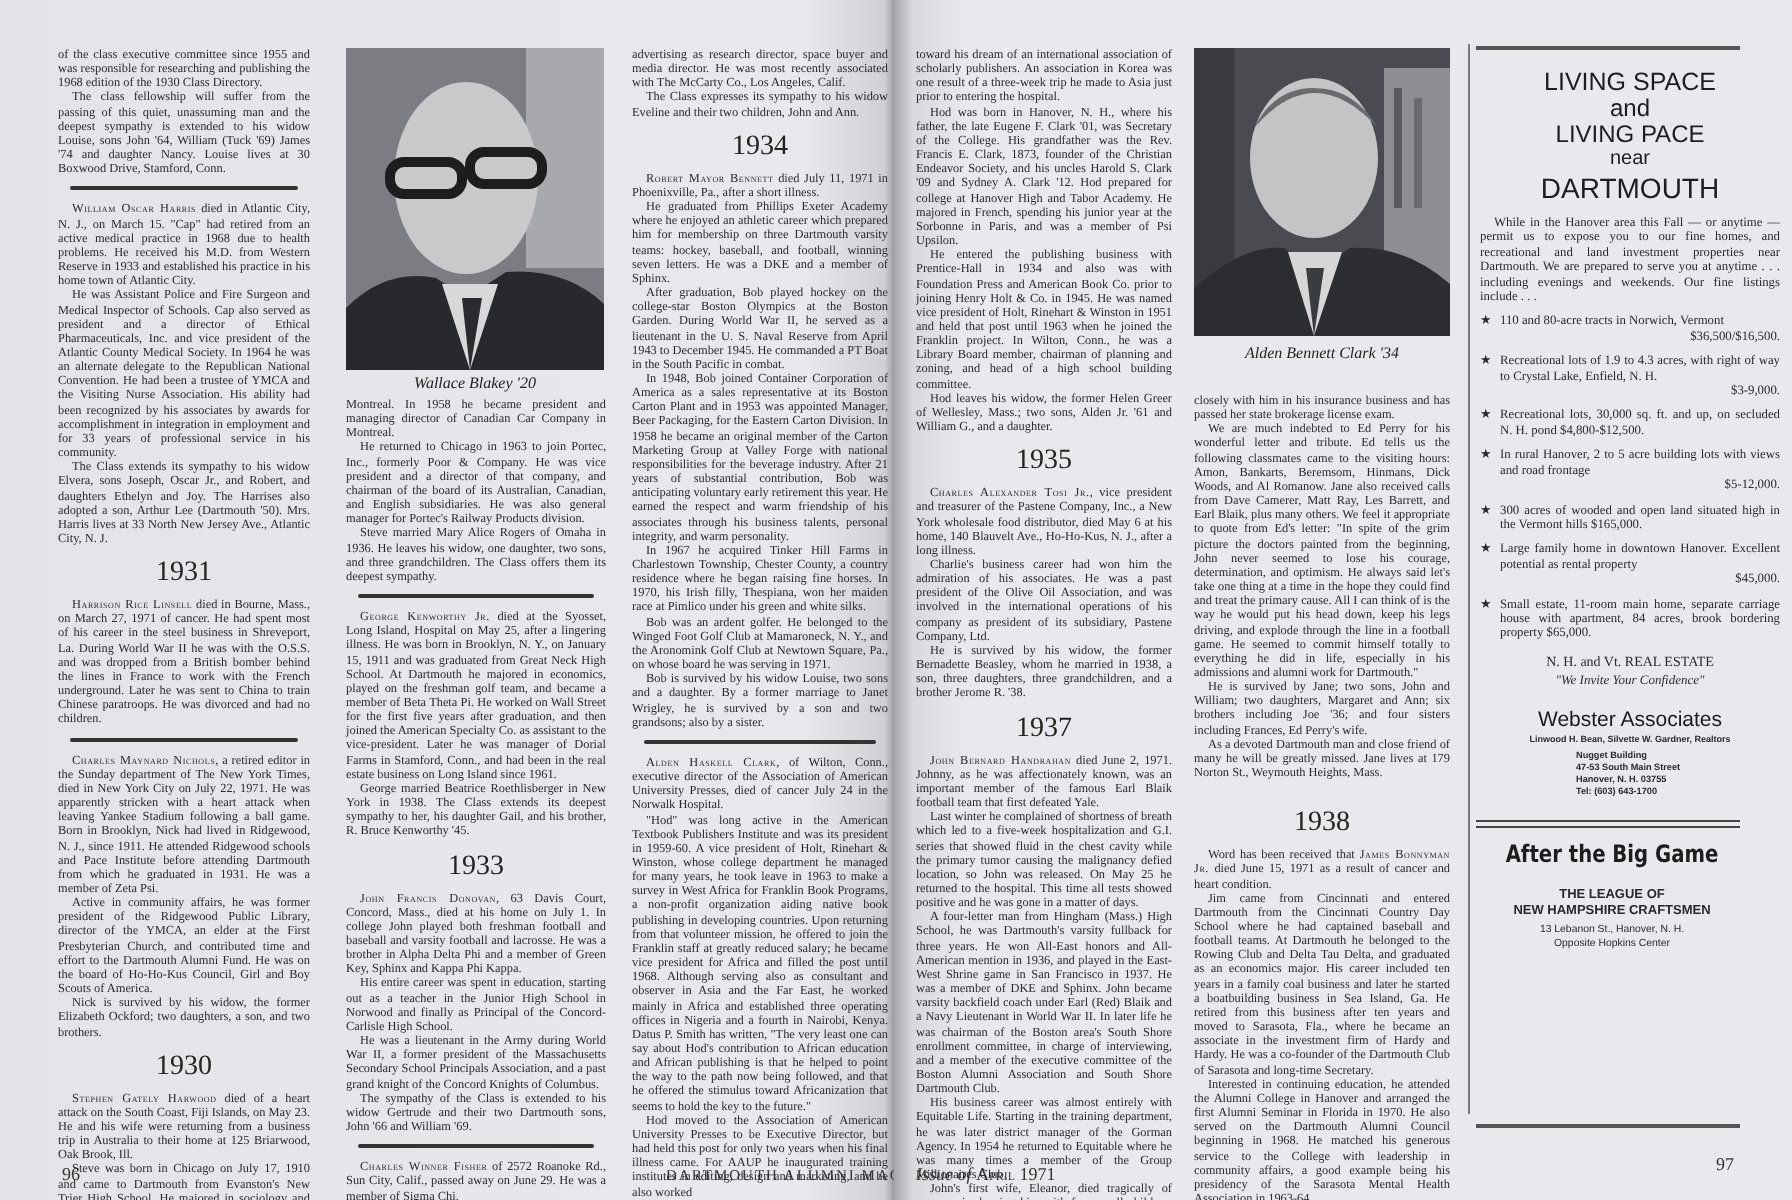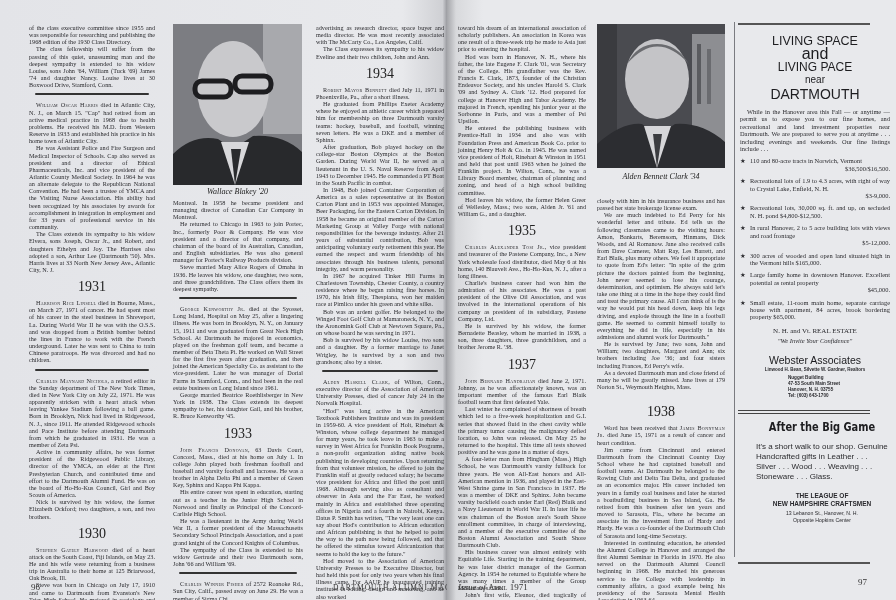--- a/index.html
+++ b/index.html
@@ -144,21 +144,21 @@
   <p>Jim came from Cincinnati and entered Dartmouth from the Cincinnati Country Day School where he had captained baseball and football teams. At Dartmouth he belonged to the Rowing Club and Delta Tau Delta, and graduated as an economics major. His career included ten years in a family coal business and later he started a boatbuilding business in Sea Island, Ga. He retired from this business after ten years and moved to Sarasota, Fla., where he became an associate in the investment firm of Hardy and Hardy. He was a co-founder of the Dartmouth Club of Sarasota and long-time Secretary.</p>
   <p>Interested in continuing education, he attended the Alumni College in Hanover and arranged the first Alumni Seminar in Florida in 1970. He also served on the Dartmouth Alumni Council beginning in 1968. He matched his generous service to the College with leadership in community affairs, a good example being his presidency of the Sarasota Mental Health Association in 1963-64.</p>
   <p>Jim leaves a widow, Virginia Hunter</p>
 </div>
 
 <div style="position:absolute;left:734px;top:22px;width:1px;height:535px;background:#7a7b80;"></div>
 <div style="position:absolute;left:738px;top:23px;width:132px;height:2px;background:#555;"></div>
 
 <div class="ad ad-box" style="top:34px;">
   <h1 style="font-size:12.5px;line-height:14px;">LIVING SPACE</h1>
-  <h1 style="font-size:16px;line-height:12px;">and</h1>
+  <h1 style="font-size:12px;line-height:12px;">and</h1>
   <h1 style="font-size:12px;line-height:14px;">LIVING PACE</h1>
   <h1 style="font-size:10px;line-height:12px;">near</h1>
   <h1 style="font-size:14px;line-height:17px;">DARTMOUTH</h1>
   <div style="font-family:'Liberation Serif',serif;font-size:6.4px;line-height:7.4px;text-align:justify;text-indent:7px;margin-top:5px;">While in the Hanover area this Fall — or anytime — permit us to expose you to our fine homes, and recreational and land investment properties near Dartmouth. We are prepared to serve you at anytime . . . including evenings and weekends. Our fine listings include . . .</div>
   <div class="listing"><span class="star">★</span><span>110 and 80-acre tracts in Norwich, Vermont</span><span class="price">$36,500/$16,500.</span></div>
   <div class="listing"><span class="star">★</span><span>Recreational lots of 1.9 to 4.3 acres, with right of way to Crystal Lake, Enfield, N. H.</span><span class="price">$3-9,000.</span></div>
   <div class="listing"><span class="star">★</span><span>Recreational lots, 30,000 sq. ft. and up, on secluded N. H. pond $4,800-$12,500.</span></div>
   <div class="listing"><span class="star">★</span><span>In rural Hanover, 2 to 5 acre building lots with views and road frontage</span><span class="price">$5-12,000.</span></div>
   <div class="listing"><span class="star">★</span><span>300 acres of wooded and open land situated high in the Vermont hills $165,000.</span></div>
   <div class="listing"><span class="star">★</span><span>Large family home in downtown Hanover. Excellent potential as rental property</span><span class="price">$45,000.</span></div>
@@ -170,22 +170,21 @@
   <div style="margin-left:48px;margin-top:3px;font-size:4.6px;font-weight:bold;line-height:6px;">
     <div>Nugget Building</div>
     <div>47-53 South Main Street</div>
     <div>Hanover, N. H. 03755</div>
     <div>Tel: (603) 643-1700</div>
   </div>
 </div>
 <div style="position:absolute;left:738px;top:410px;width:132px;height:1px;background:#444;"></div>
 <div style="position:absolute;left:738px;top:413px;width:132px;height:1px;background:#444;"></div>
 
-<div class="ad ad-box" style="top:420px;left:756px;width:132px;">
+<div class="ad ad-box" style="top:420px;left:740px;width:132px;">
   <h1 style="font-size:12px;line-height:14px;font-weight:bold;font-family:'DejaVu Sans',sans-serif;transform:scaleX(.82);transform-origin:center;">After the Big Game</h1>
-  <div style="font-size:8px;line-height:10px;margin-top:8px;color:#2b2b2e;">It's a short walk to our shop. Genuine Handcrafted gifts in Leather . . . Silver . . . Wood . . . Weaving . . . Stoneware . . . Glass.</div>
   <div style="text-align:center;font-size:6.5px;font-weight:bold;margin-top:10px;">THE LEAGUE OF</div>
   <div style="text-align:center;font-size:6.5px;font-weight:bold;margin-top:1px;">NEW HAMPSHIRE CRAFTSMEN</div>
   <div style="text-align:center;font-size:5.2px;margin-top:3px;">13 Lebanon St., Hanover, N. H.</div>
   <div style="text-align:center;font-size:5.2px;margin-top:1px;">Opposite Hopkins Center</div>
 </div>
 <div style="position:absolute;left:738px;top:562px;width:132px;height:2px;background:#555;"></div>
 <div class="folio" style="left:858px;top:577px;">97</div>
 
 </body></html>

